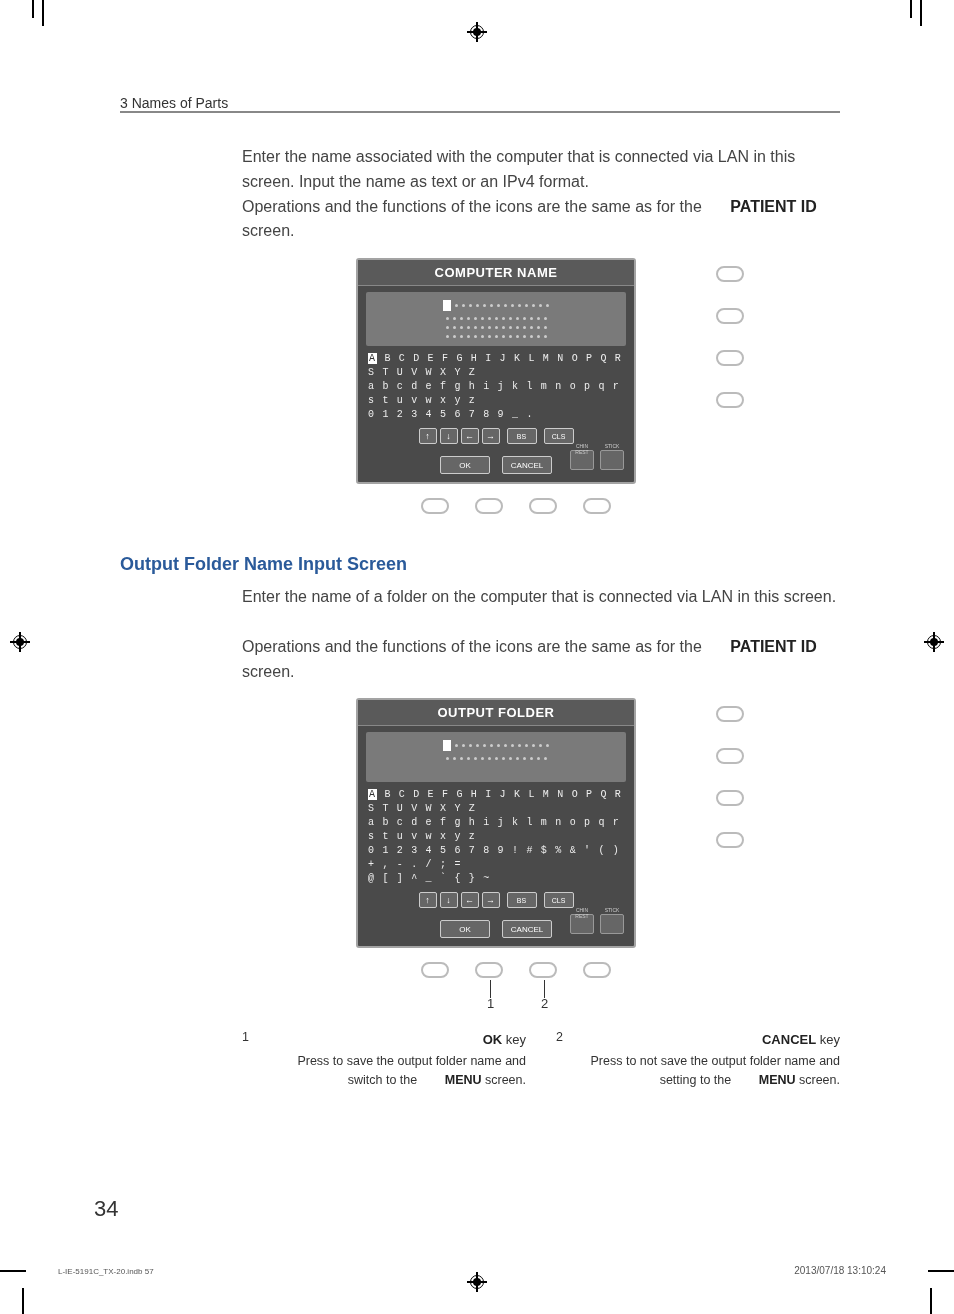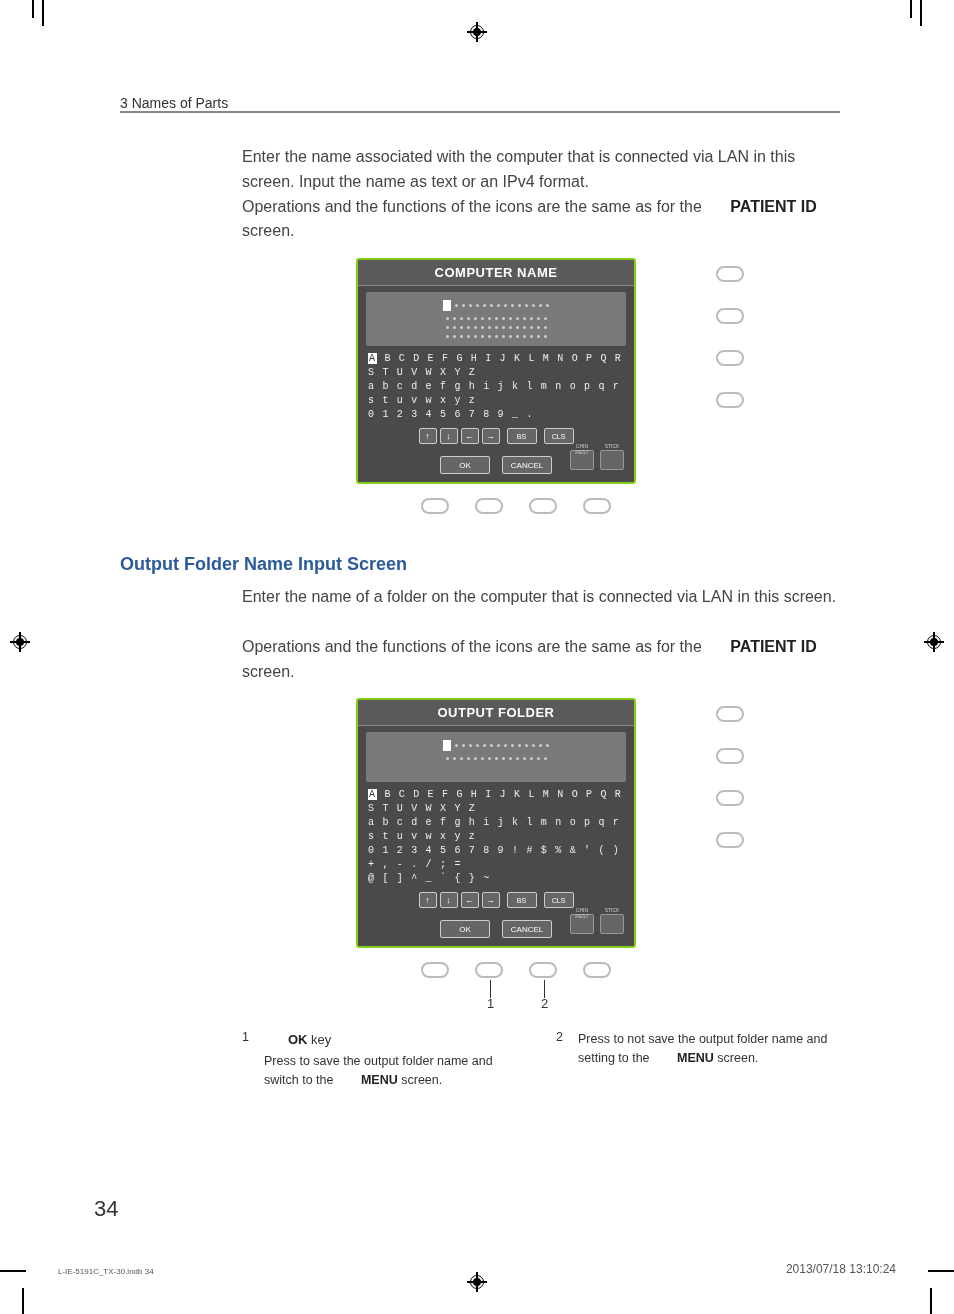--- a/index.html
+++ b/index.html
@@ -24,21 +24,21 @@
   .reg-circle { position: absolute; left: 3px; top: 3px; width: 14px; height: 14px; border: 1.5px solid #000; border-radius: 50%; }
   .reg-fill { position: absolute; left: 6px; top: 6px; width: 8px; height: 8px; background: #000; border-radius: 50%; }
 
   .page { position: absolute; left: 120px; top: 95px; width: 720px; }
   .chapter-head { font-size: 14px; color: #333; border-bottom: 2px solid #888; margin-bottom: 32px; }
   .section-title { font-size: 18px; font-weight: bold; color: #2a5a9a; margin-bottom: 10px; }
   .section-body { margin-left: 122px; font-size: 16px; line-height: 1.55; color: #444; margin-bottom: 14px; }
   .bold { font-weight: bold; color: #222; padding-left: 24px; }
 
   .device-wrap { position: relative; width: 340px; margin-left: 236px; margin-bottom: 40px; }
-  .screen { background: #4a4a4a; border: 2px solid #84cc16; border-radius: 3px; padding: 0; width: 280px; font-family: Arial, sans-serif; }
+  .screen { background: #4a4a4a; border: 2px solid #a3a3a3; border-radius: 3px; padding: 0; width: 280px; font-family: Arial, sans-serif; }
   .screen-title { background: #5a5a5a; border-bottom: 1px solid #888; text-align: center; color: #fff; font-weight: bold; font-size: 13px; padding: 5px 0; letter-spacing: 0.5px; }
   .input-area { background: #7a7a7a; margin: 6px 8px; padding: 6px 8px; border-radius: 2px; }
   .input-line { display: flex; gap: 4px; justify-content: center; margin: 2px 0; }
   .cursor { width: 8px; height: 11px; background: #fff; }
   .dot { width: 3px; height: 3px; background: #ccc; border-radius: 50%; margin-top: 4px; }
   .char-palette { margin: 4px 10px 6px; font-family: 'Courier New', monospace; color: #eee; font-size: 10px; line-height: 1.4; letter-spacing: 1.2px; }
   .char-palette .sel { background: #fff; color: #333; padding: 0 1px; }
   .arrow-row { display: flex; gap: 3px; justify-content: center; margin: 6px 0; align-items: center; }
   .arrow-btn { width: 18px; height: 16px; border: 1px solid #ccc; background: #666; display: flex; align-items: center; justify-content: center; color: #fff; font-size: 9px; border-radius: 2px; }
   .bs-btn, .cls-btn { width: 30px; height: 16px; border: 1px solid #ccc; background: #666; color: #fff; font-size: 7px; display: flex; align-items: center; justify-content: center; border-radius: 2px; margin-left: 4px; }
@@ -48,26 +48,26 @@
   .mini-icon { width: 24px; height: 20px; border: 1px solid #999; background: #666; border-radius: 2px; position: relative; }
   .mini-label { position: absolute; top: -8px; font-size: 5px; color: #ccc; width: 100%; text-align: center; }
   .side-btns { position: absolute; right: -48px; top: 8px; display: flex; flex-direction: column; gap: 26px; }
   .oval-btn { width: 28px; height: 16px; border: 2px solid #bbb; border-radius: 9px; background: #fff; }
   .bottom-btns { display: flex; gap: 26px; justify-content: center; margin-top: 14px; margin-left: -20px; }
   .callout-line { position: absolute; background: #333; width: 1px; }
 
   .key-legend { display: flex; gap: 30px; margin-left: 122px; font-size: 12.5px; }
   .legend-col { flex: 1; display: flex; gap: 10px; }
   .legend-num { width: 12px; }
-  .legend-body { flex: 1; line-height: 1.5; }
+  .legend-body { flex: 1; line-height: 1.5; text-align: right; }
   .legend-title { font-size: 13px; margin-bottom: 2px; }
 
   .page-num { position: absolute; left: 94px; bottom: 92px; font-size: 22px; color: #333; }
   .footer-left { position: absolute; left: 58px; bottom: 38px; font-size: 8px; color: #555; }
-  .footer-right { position: absolute; right: 58px; bottom: 38px; font-size: 12px; color: #555; }
+  .footer-right { position: absolute; right: 68px; bottom: 38px; font-size: 10px; color: #555; }
 </style>
 </head>
 <body>
 
 <div class="crop-mark crop-tl-v"></div>
 <div class="crop-mark crop-tl-v2"></div>
 <div class="crop-mark crop-tr-v"></div>
 <div class="crop-mark crop-tr-v2"></div>
 <div class="crop-mark crop-bl-v"></div>
 <div class="crop-mark crop-bl-h"></div>
@@ -310,21 +310,22 @@
     <div class="legend-col">
       <div class="legend-num">1</div>
       <div class="legend-body">
         <div class="legend-title"><span class="bold">OK</span><span> key</span></div>
         <div><span>Press to save the output folder name and switch to the </span><span class="bold">MENU</span><span> screen.</span></div>
       </div>
     </div>
     <div class="legend-col">
       <div class="legend-num">2</div>
       <div class="legend-body">
+        <div class="legend-title"><span class="bold">CANCEL</span><span> key</span></div>
         <div><span>Press to not save the output folder name and setting to the </span><span class="bold">MENU</span><span> screen.</span></div>
       </div>
     </div>
   </div>
 </div>
 
 <div class="page-num">34</div>
-<div class="footer-left">L-IE-5191C_TX-30.indb   34</div>
+<div class="footer-left">L-IE-5191C_TX-20.indb   57</div>
 <div class="footer-right">2013/07/18   13:10:24</div>
 
 </body></html>

